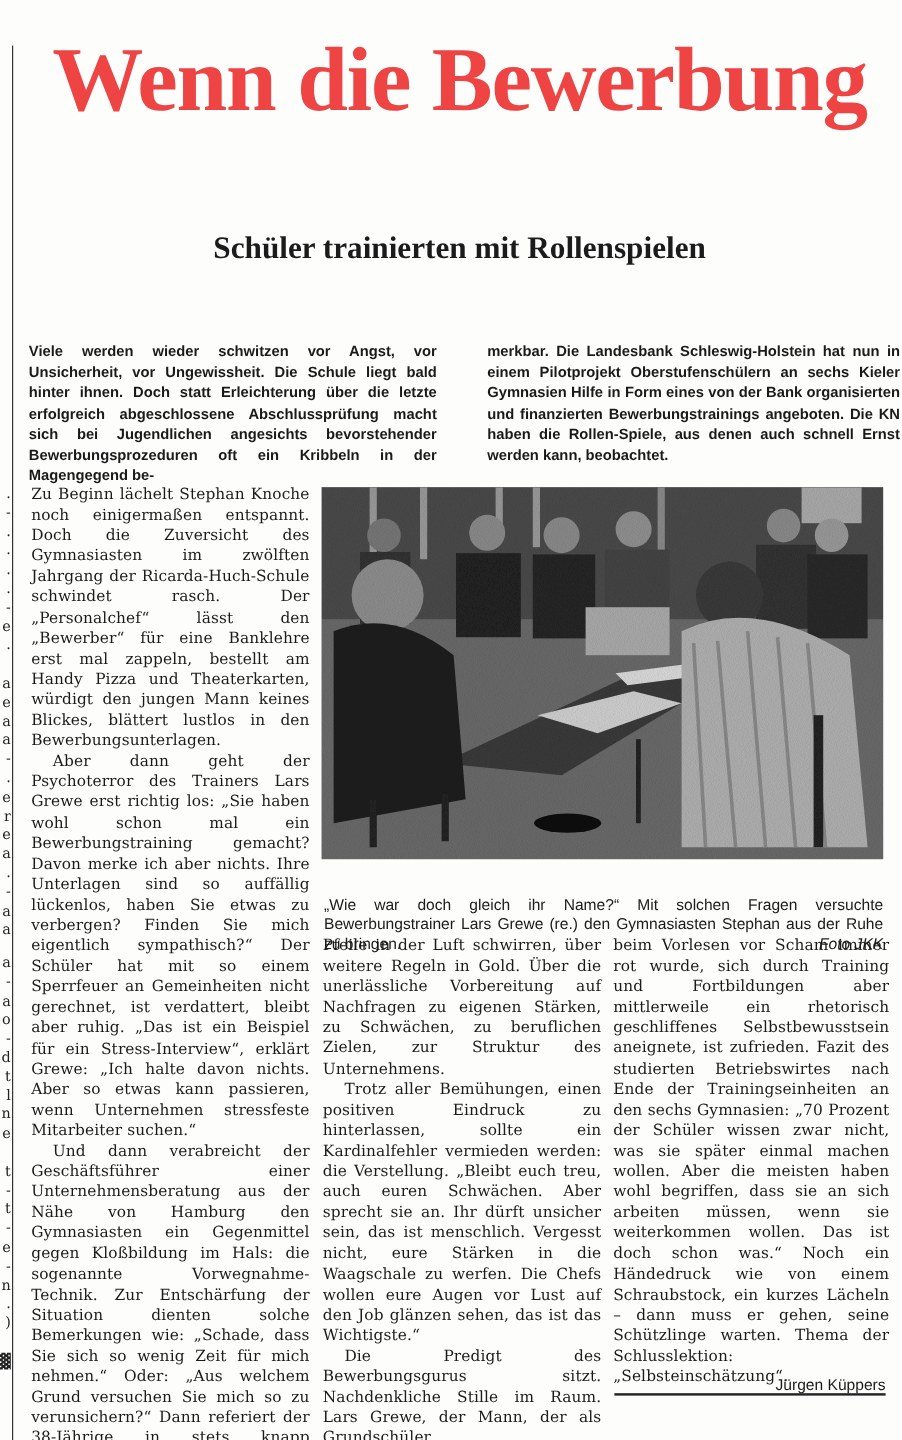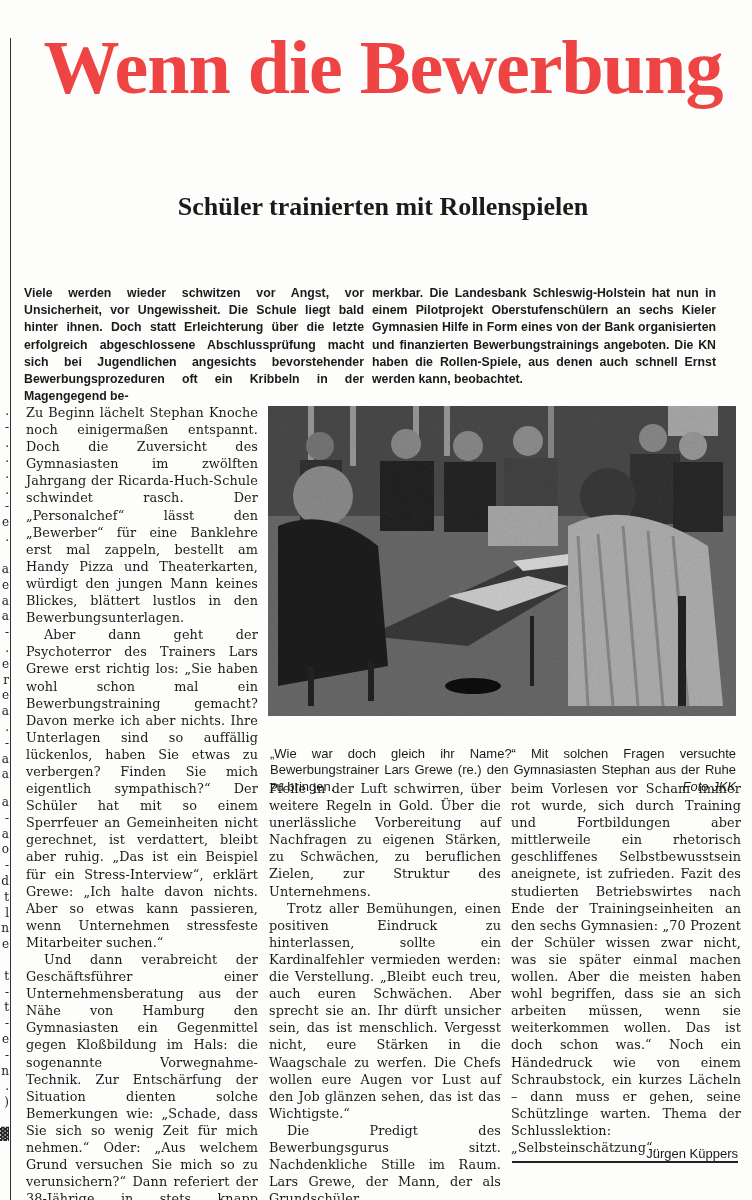--- a/index.html
+++ b/index.html
@@ -21,21 +21,21 @@
   .subhead {
     position: absolute; left: 14px; top: 192px; width: 738px; text-align: center;
     font-family: "Liberation Serif", serif; font-weight: bold; font-size: 26px; margin: 0; color: #1b1b1b;
   }
   .lead {
     position: absolute; top: 243px; width: 340px;
     font-family: Liberation Sans, sans-serif; font-weight: bold; font-size: 12.3px;
     line-height: 17.2px; text-align: justify; color: #1a1a1a; margin-top: 42px;
   }
   .lead.l1 { left: 24px; }
-  .lead.l2 { left: 372px; width: 344px; }
+  .lead.l2 { left: 406px; width: 344px; }
   .col {
     position: absolute; font-family: "DejaVu Serif", serif; font-size: 12.8px;
     line-height: 17.1px; text-align: justify; color: #1a1a1a; letter-spacing: 0.1px;
   }
   .col p { margin: 0; text-indent: 0; }
   .col p.ind { text-indent: 18px; }
   .c1 { left: 26px; top: 404px; width: 232px; }
   .c2 { left: 269px; top: 780px; width: 232px; }
   .c3 { left: 511px; top: 780px; width: 230px; }
   .photo {

